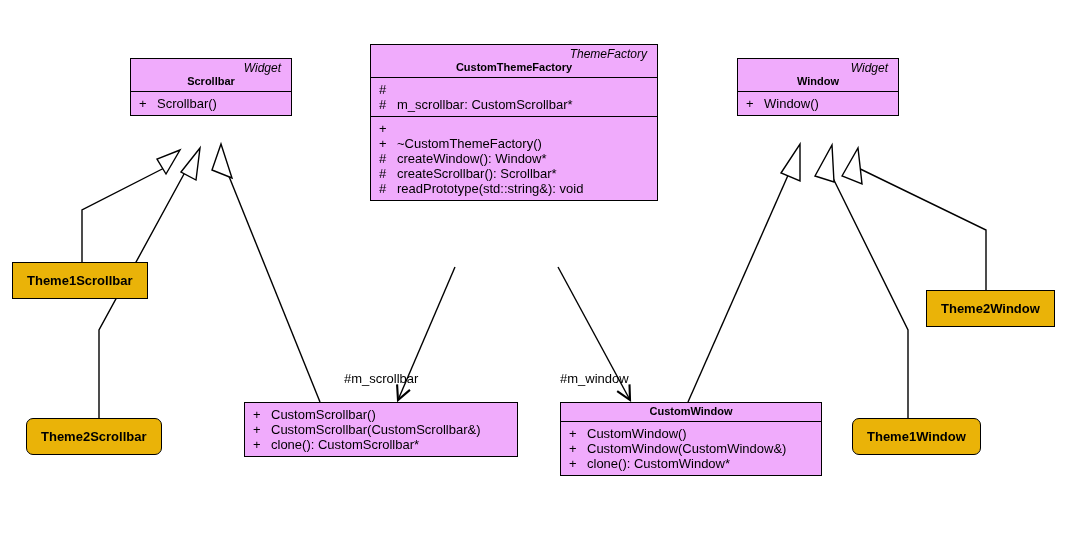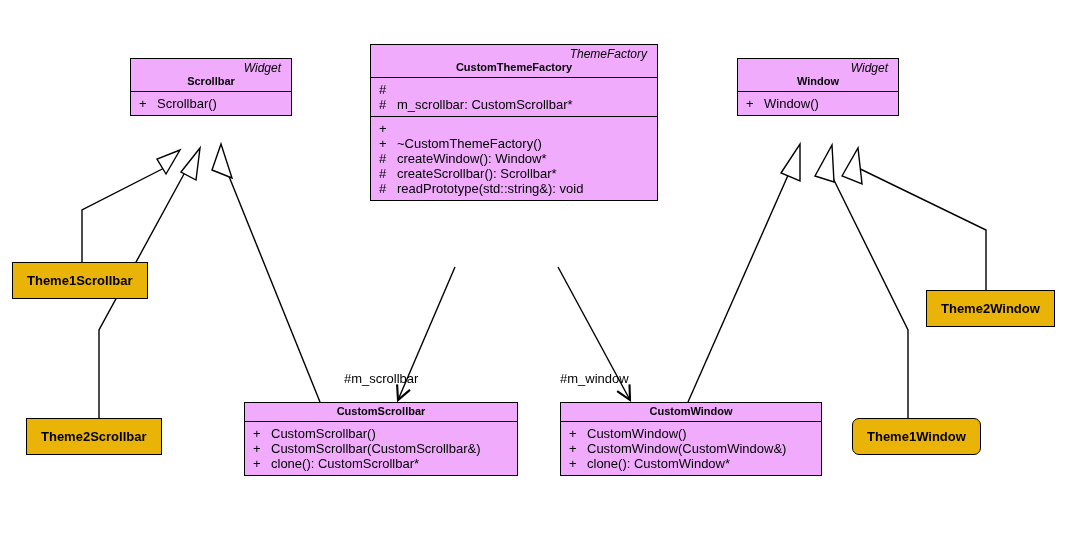--- a/index.html
+++ b/index.html
@@ -169,23 +169,20 @@
       <span>createScrollbar(): Scrollbar*</span>
     </div>
     <div class="uml-row">
       <span class="vis">#</span>
       <span>readPrototype(std::string&amp;): void</span>
     </div>
   </div>
 </div>
 
 <div class="uml-box" style="left:244px; top:402px; width:272px;">
-  <div class="uml-header">
-    <div class="uml-classname">CustomScrollbar</div>
-  </div>
   <div class="uml-section">
     <div class="uml-row">
       <span class="vis">+</span>
       <span>CustomScrollbar()</span>
     </div>
     <div class="uml-row">
       <span class="vis">+</span>
       <span>CustomScrollbar(CustomScrollbar&amp;)</span>
     </div>
     <div class="uml-row">
@@ -211,21 +208,21 @@
     <div class="uml-row">
       <span class="vis">+</span>
       <span>clone(): CustomWindow*</span>
     </div>
   </div>
 </div>
 
 <div class="simple-box" style="left:12px; top:262px;">
   <span>Theme1Scrollbar</span>
 </div>
-<div class="simple-box" style="left:26px; top:418px;">
+<div class="simple-box" style="left:26px; top:418px;border-radius:7px;">
   <span>Theme2Scrollbar</span>
 </div>
 <div class="simple-box" style="left:852px; top:418px;border-radius:7px;">
   <span>Theme1Window</span>
 </div>
 <div class="simple-box" style="left:926px; top:290px;">
   <span>Theme2Window</span>
 </div>
 
 <div class="assoc-label" style="left:344px; top:338px;">#m_scrollbar</div>

